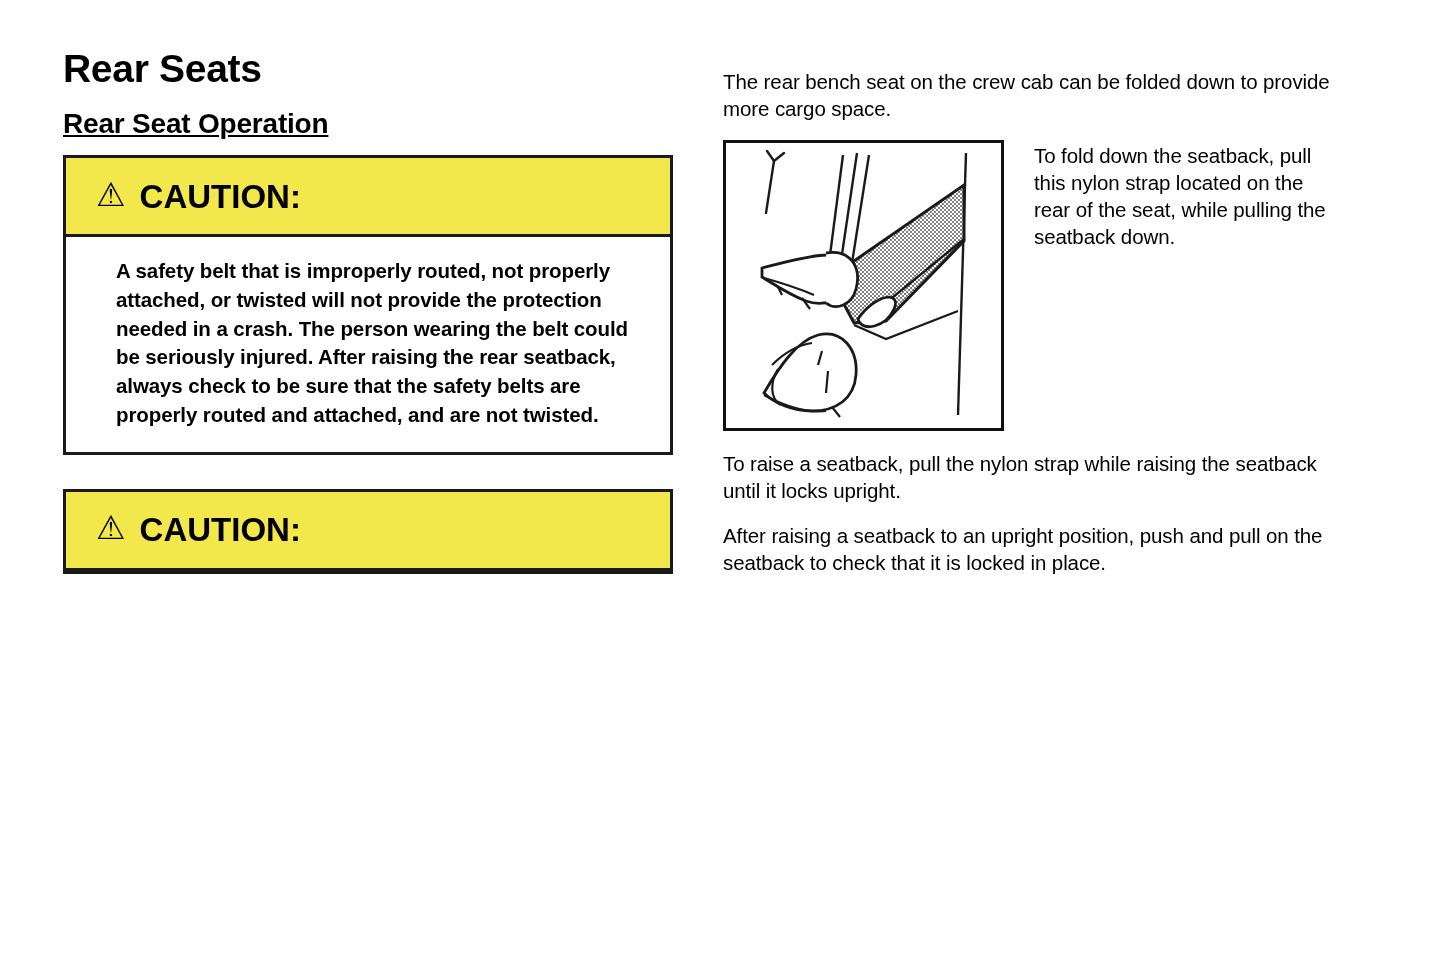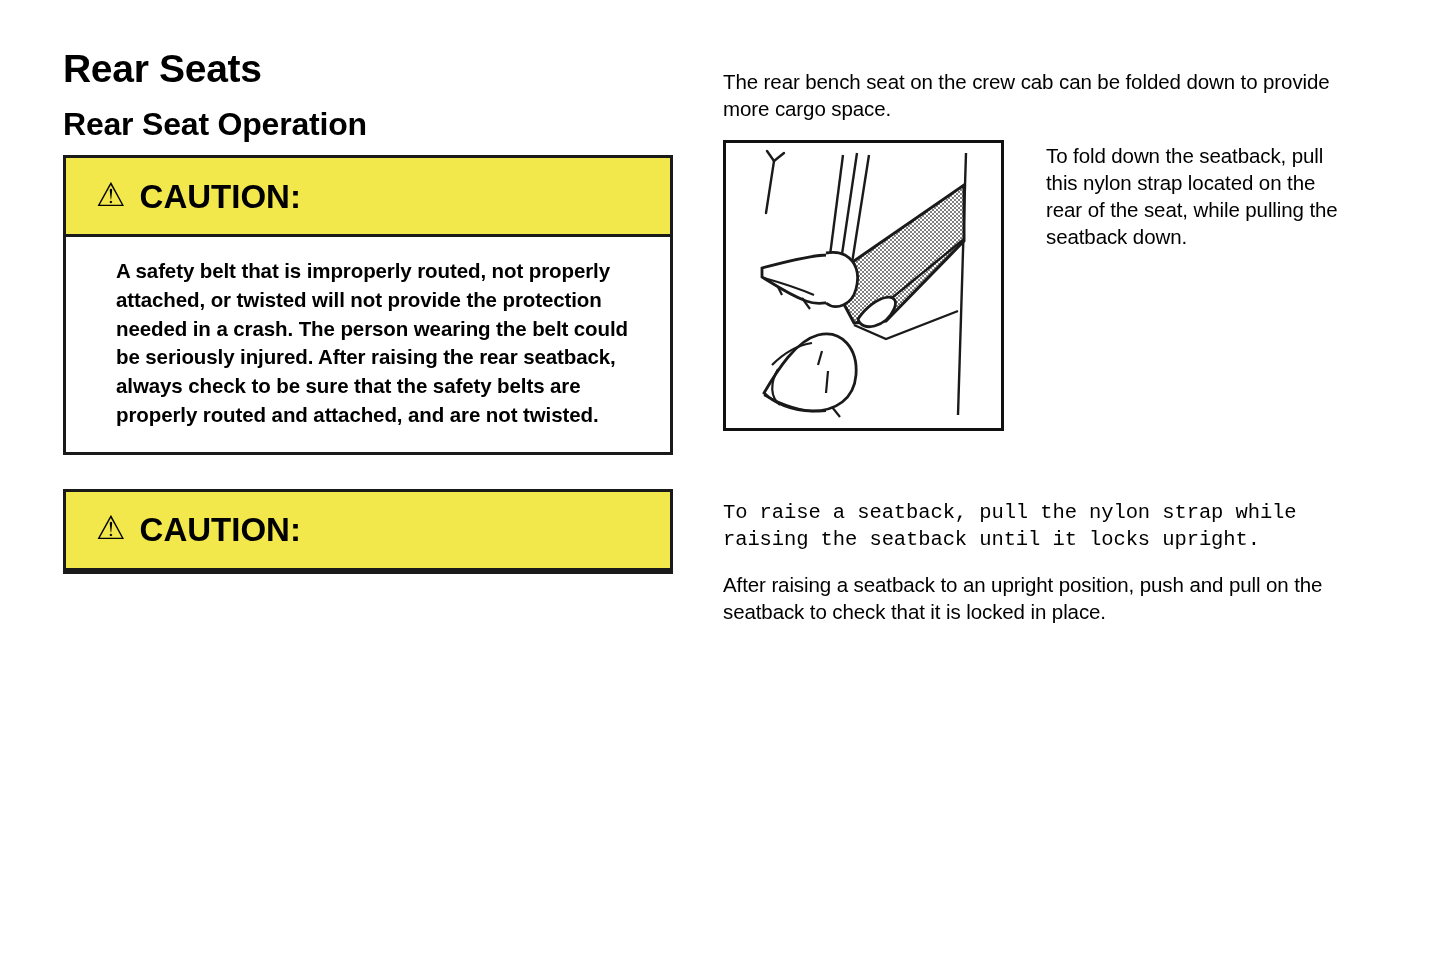--- a/index.html
+++ b/index.html
@@ -38,25 +38,26 @@
 
   
   .page-title {
     font-size: 39px;
     font-weight: bold;
     letter-spacing: -0.3px;
     line-height: 44px;
     margin: 0 0 16px 0;
   }
   .h2 {
-    font-size: 32px;
+    font-size: 28px;
     font-weight: bold;
     line-height: 34px;
     letter-spacing: -0.2px;
     margin: 0 0 14px 0;
+    text-decoration: underline;
   }
   .h3 {
     font-size: 28px;
     font-weight: bold;
     line-height: 34px;
     letter-spacing: -0.2px;
     margin: 0 0 20px 0;
   }
 
   
@@ -104,21 +105,20 @@
     font-size: 20.5px;
     line-height: 27px;
     letter-spacing: -0.1px;
     margin: 0 0 18px 0;
   }
 
   .figure-row {
     display: flex;
     align-items: flex-start;
     margin-top: 16px;
-    gap: 12px;
   }
   .figure-box {
     width: 281px;
     height: 291px;
     border: 3px solid #111111;
     box-sizing: border-box;
     background: #ffffff;
     flex: 0 0 auto;
   }
   .figure-box svg { display: block; }
@@ -126,22 +126,21 @@
   .figure-caption {
     margin-left: 30px;
     font-size: 20.5px;
     line-height: 27px;
     letter-spacing: -0.1px;
     width: 310px;
     padding-top: 2px;
   }
 
   .after-figure {
-    margin-top: 68px;
-    font-family: Liberation Mono, monospace;
+    margin-top: 19px;
   }
 
   
   .footer {
     position: absolute;
     left: 0;
     top: 892px;
     width: 1445px;
     height: 50px;
   }

